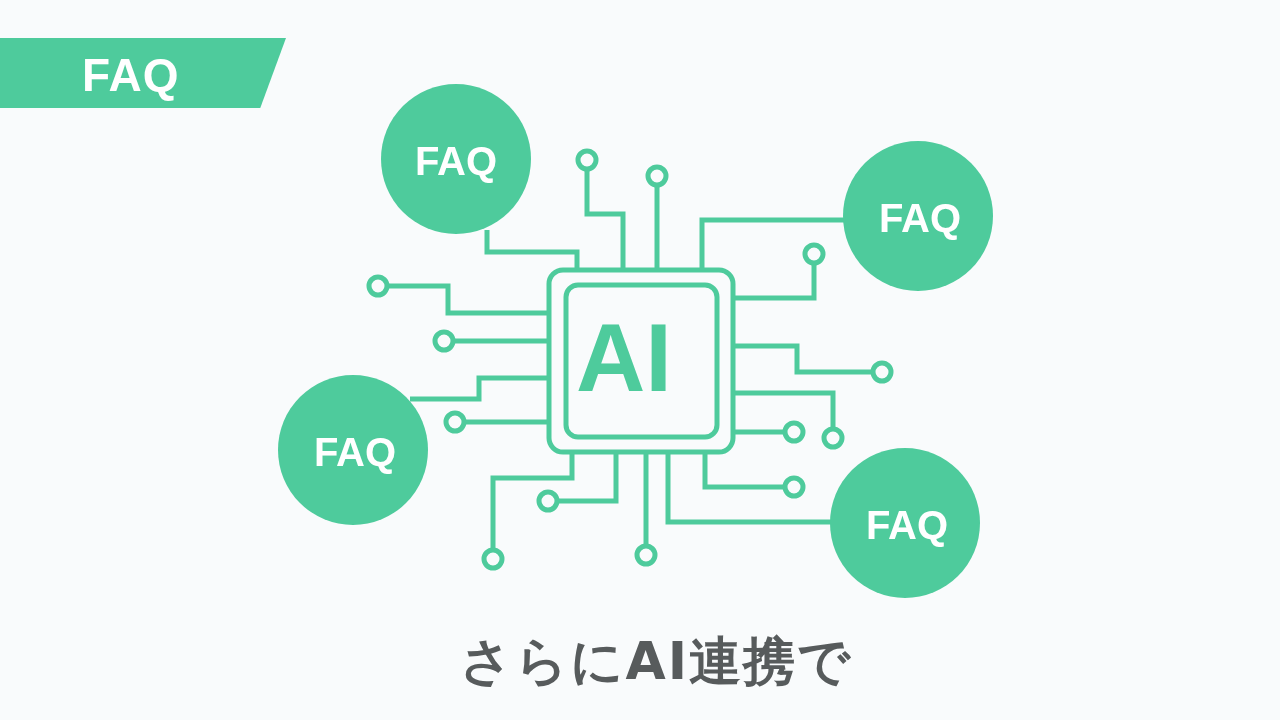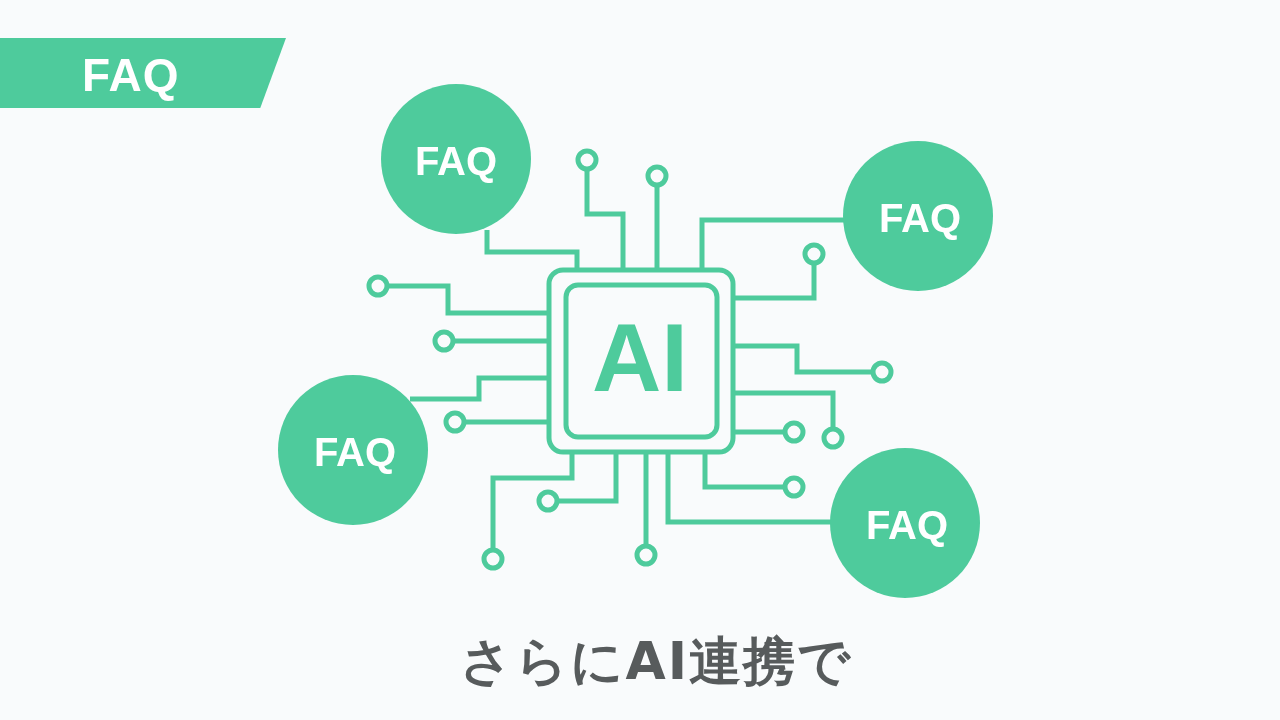--- a/index.html
+++ b/index.html
@@ -19,21 +19,21 @@
       position: absolute; left: 82px; top: 50px;
       color: #ffffff; font-weight: bold; font-size: 46px;
       letter-spacing: 1px; line-height: 50px;
     }
     svg.diagram { position: absolute; left: 0; top: 0; }
     .faq-text {
       position: absolute; color: #ffffff; font-weight: bold;
       font-size: 40px; line-height: 40px; text-align: center; width: 160px;
     }
     .ai-text {
-      position: absolute; left: 570px; top: 310px; width: 140px;
+      position: absolute; left: 554px; top: 310px; width: 140px;
       text-align: center; color: #4ecb9c; font-weight: bold;
       font-size: 96px; line-height: 96px;
     }
     .caption {
       position: absolute; left: 16px; top: 636px; width: 1280px;
       text-align: center; color: #575b5c; font-weight: bold;
       font-size: 52px; line-height: 50px; letter-spacing: 2px;
       font-family: "DejaVu Sans", sans-serif;
     }
   </style>

